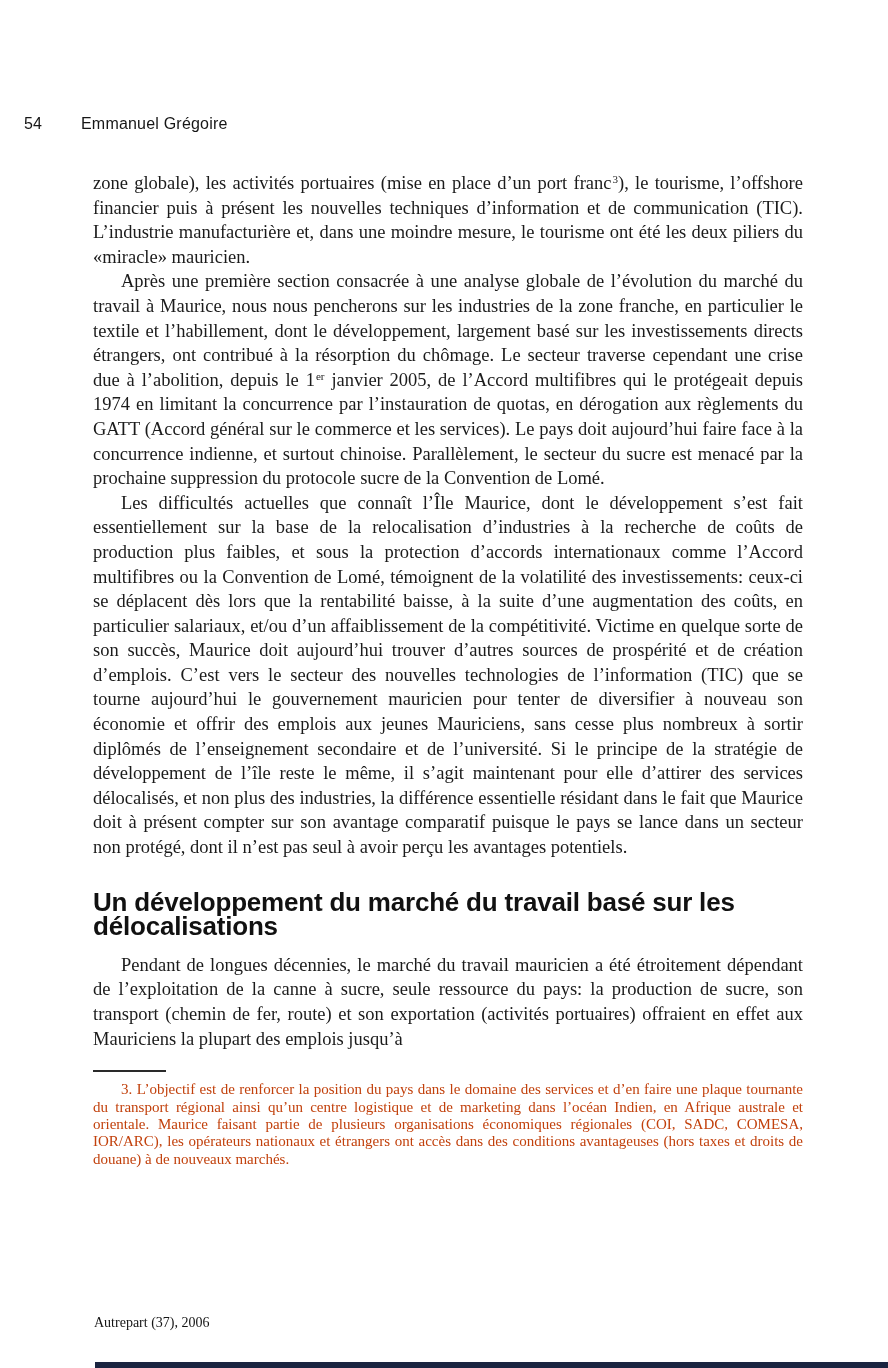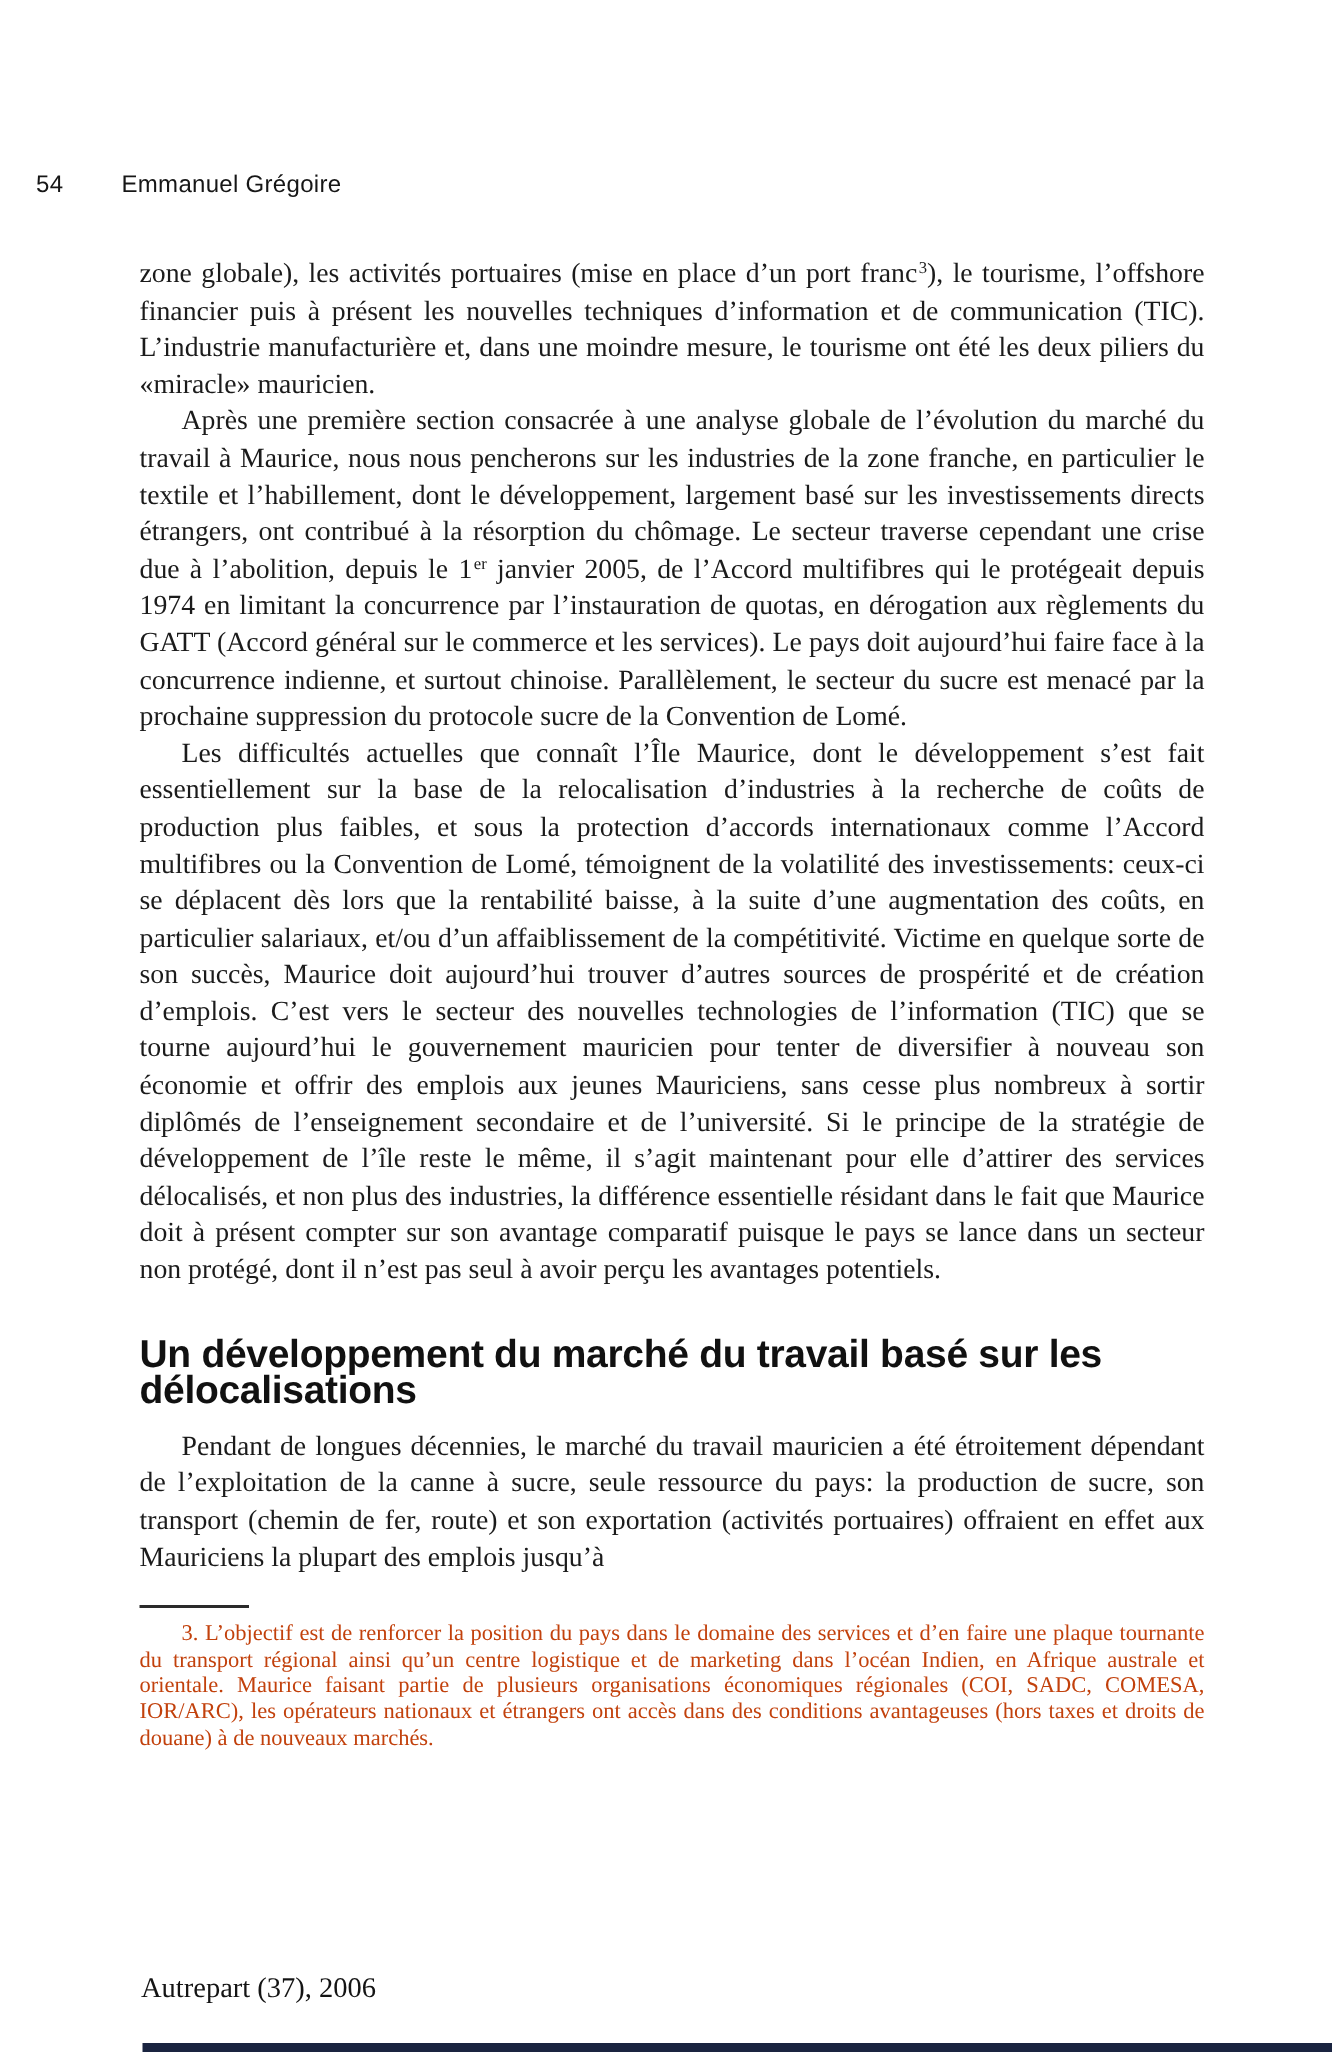--- a/index.html
+++ b/index.html
@@ -67,21 +67,21 @@
     font-size: 15px;
     line-height: 17.4px;
     text-indent: 28px;
     text-align: justify;
     color: #c2410c;
   }
   .page-footer {
     position: absolute;
     top: 1315px;
     left: 94px;
-    font-size: 19px;
+    font-size: 14px;
     color: #141414;
     font-family: "Liberation Serif", "DejaVu Serif", serif;
   }
   .bottom-bar {
     position: absolute;
     left: 95px;
     right: 0;
     bottom: 0;
     height: 6px;
     background: #1a2440;

